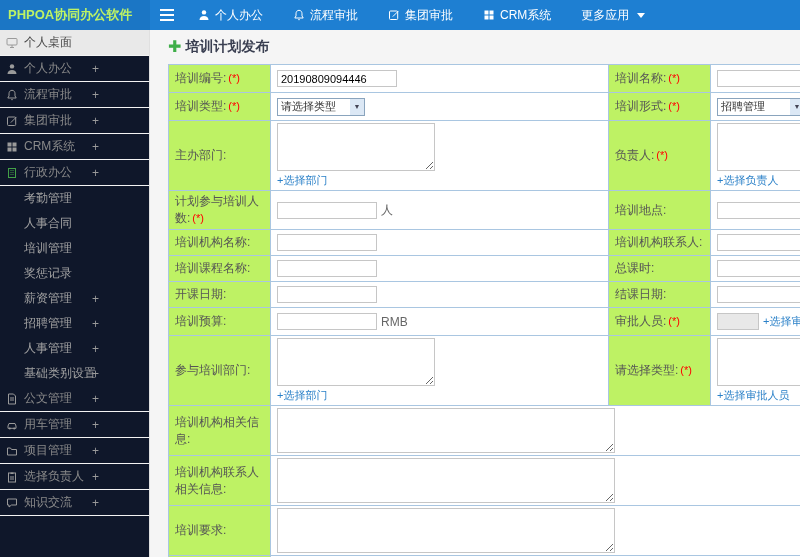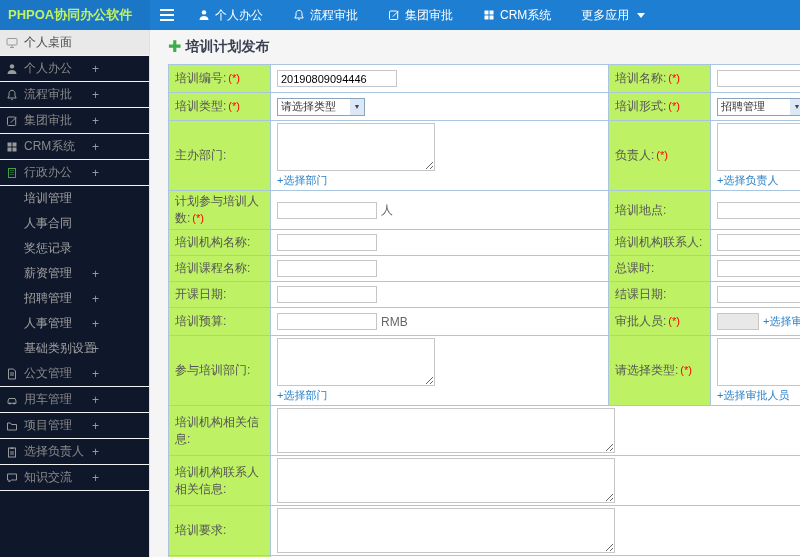--- a/index.html
+++ b/index.html
@@ -196,24 +196,27 @@
               <rect x="2.5" y="1.5" width="7" height="9" fill="none" stroke="currentColor"></rect>
               <path d="M4.5 3.5h1M6.5 3.5h1M4.5 5.5h1M6.5 5.5h1M4.5 7.5h1M6.5 7.5h1" stroke="currentColor"></path>
             </svg>
           </span>
         <span>行政办公</span>
         <span class="sb-expand">+</span>
       </div>
 
 
       <div class="sb-item sub">
+        <span>考勤管理</span>
+      </div>
+      <div class="sb-item sub">
+        <span>人事合同</span>
+      </div>
+      <div class="sb-item sub">
         <span>培训管理</span>
-      </div>
-      <div class="sb-item sub">
-        <span>人事合同</span>
       </div>
       <div class="sb-item sub">
         <span>奖惩记录</span>
       </div>
       <div class="sb-item sub">
         <span>薪资管理</span>
         <span class="sb-expand">+</span>
       </div>
       <div class="sb-item sub">
         <span>招聘管理</span>

